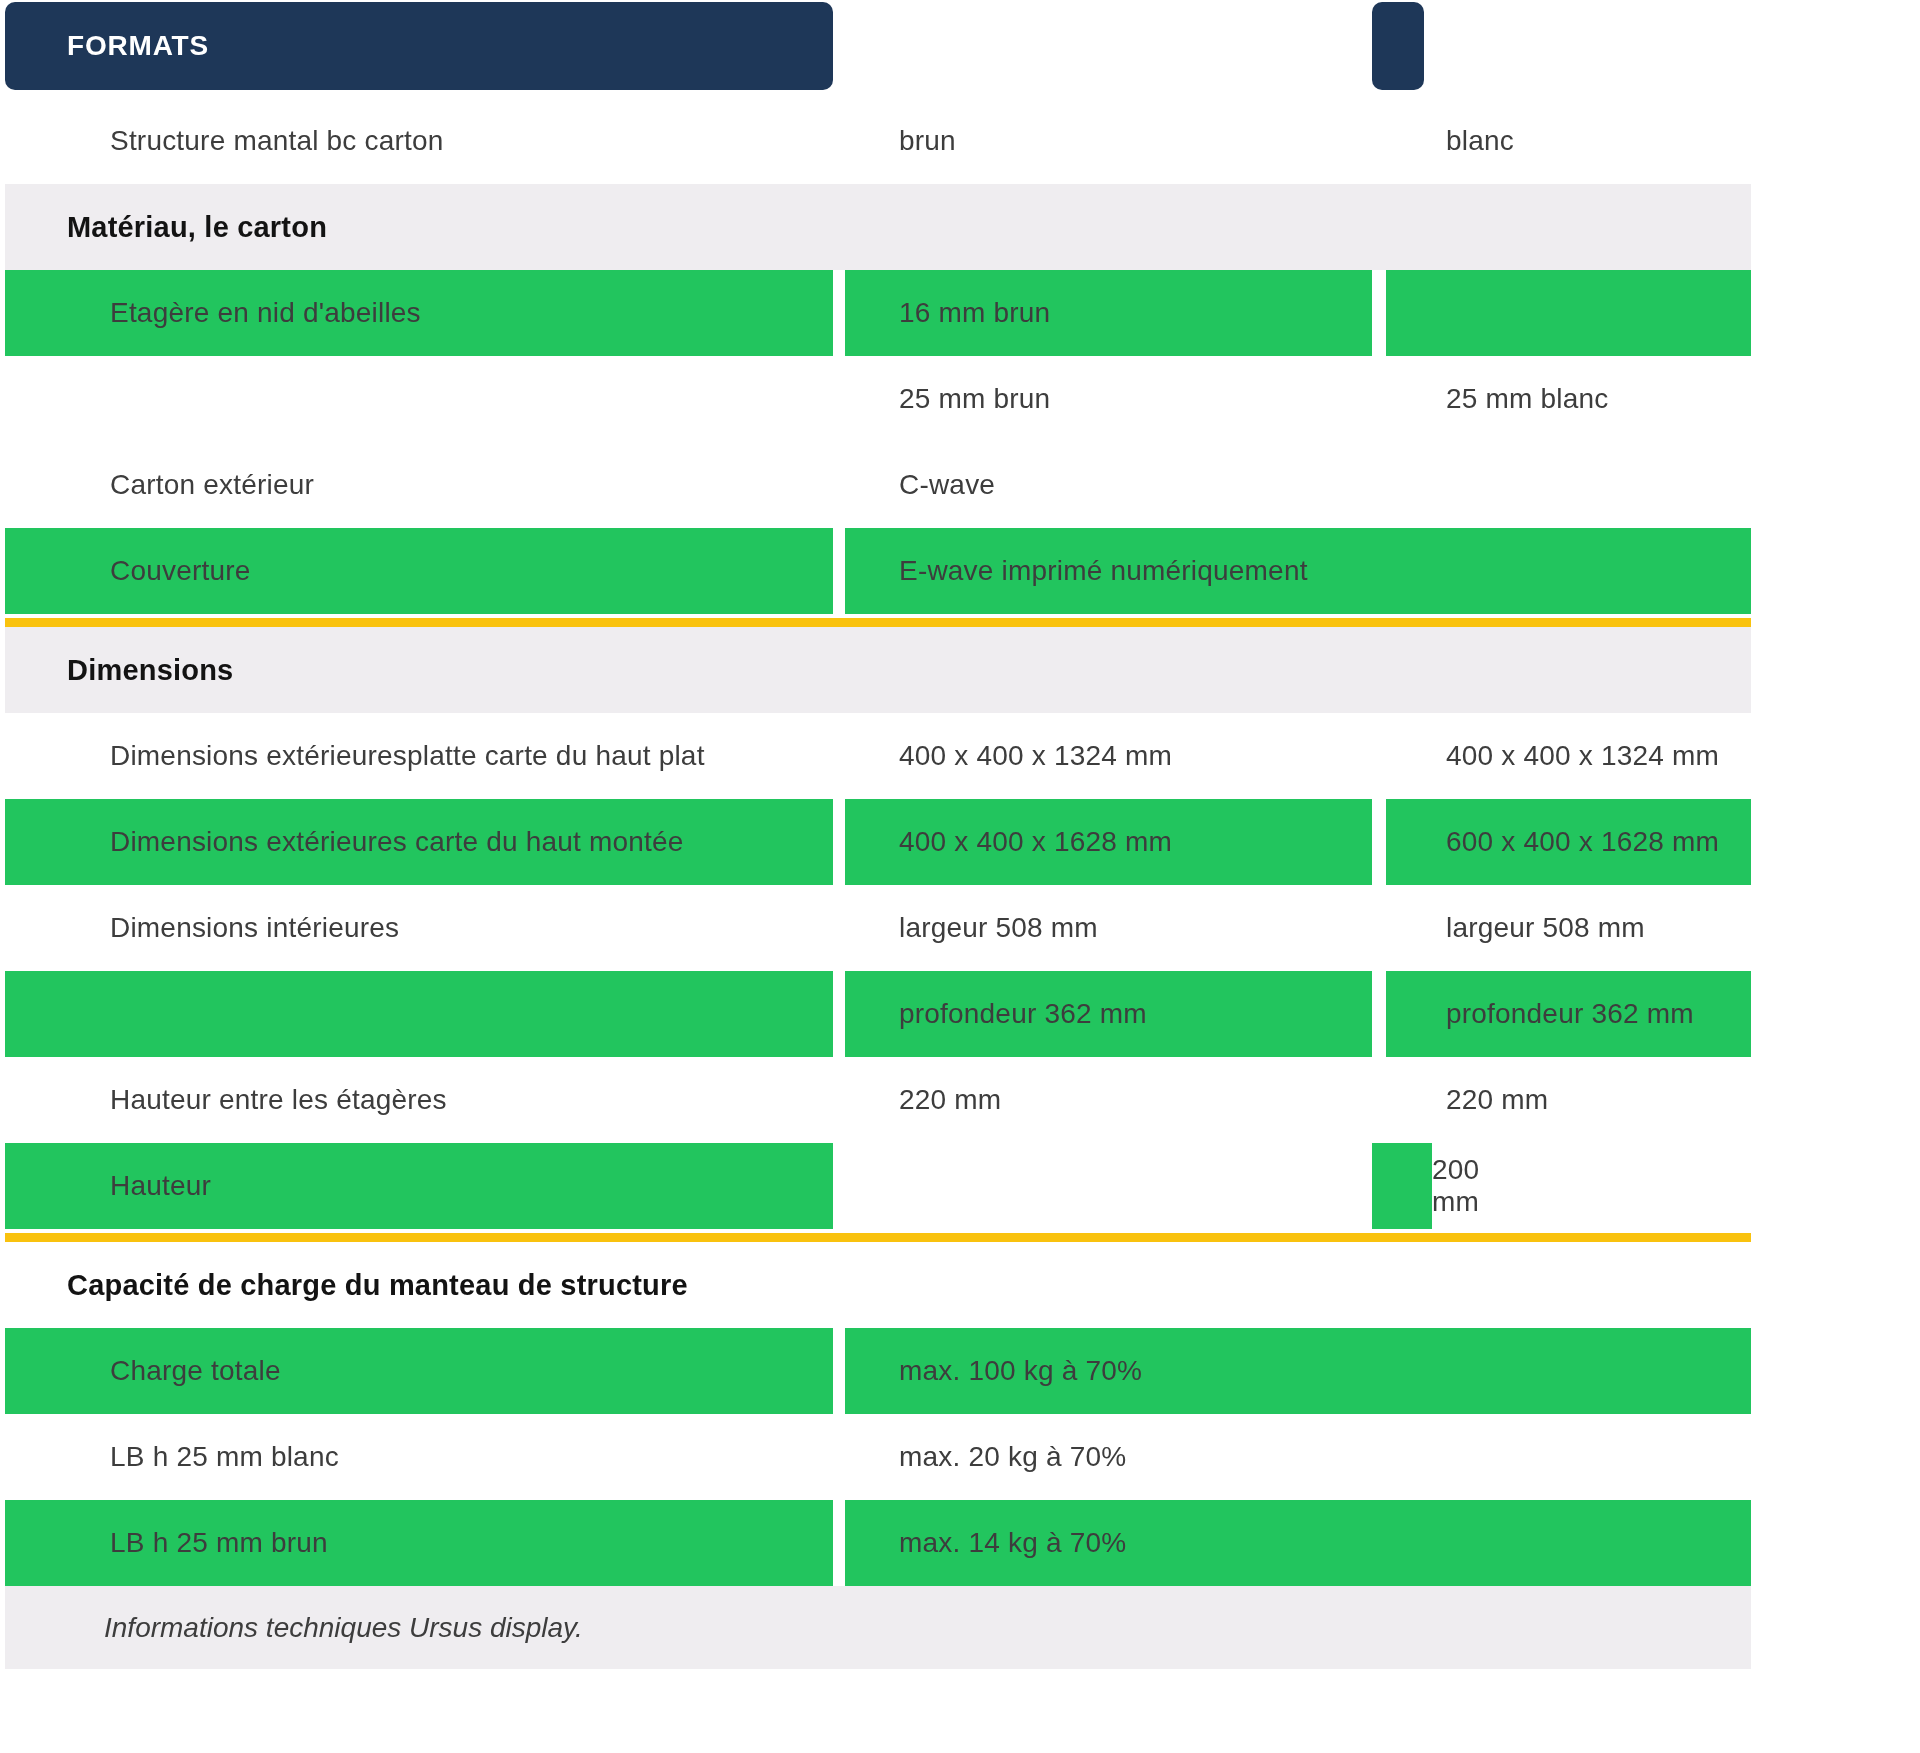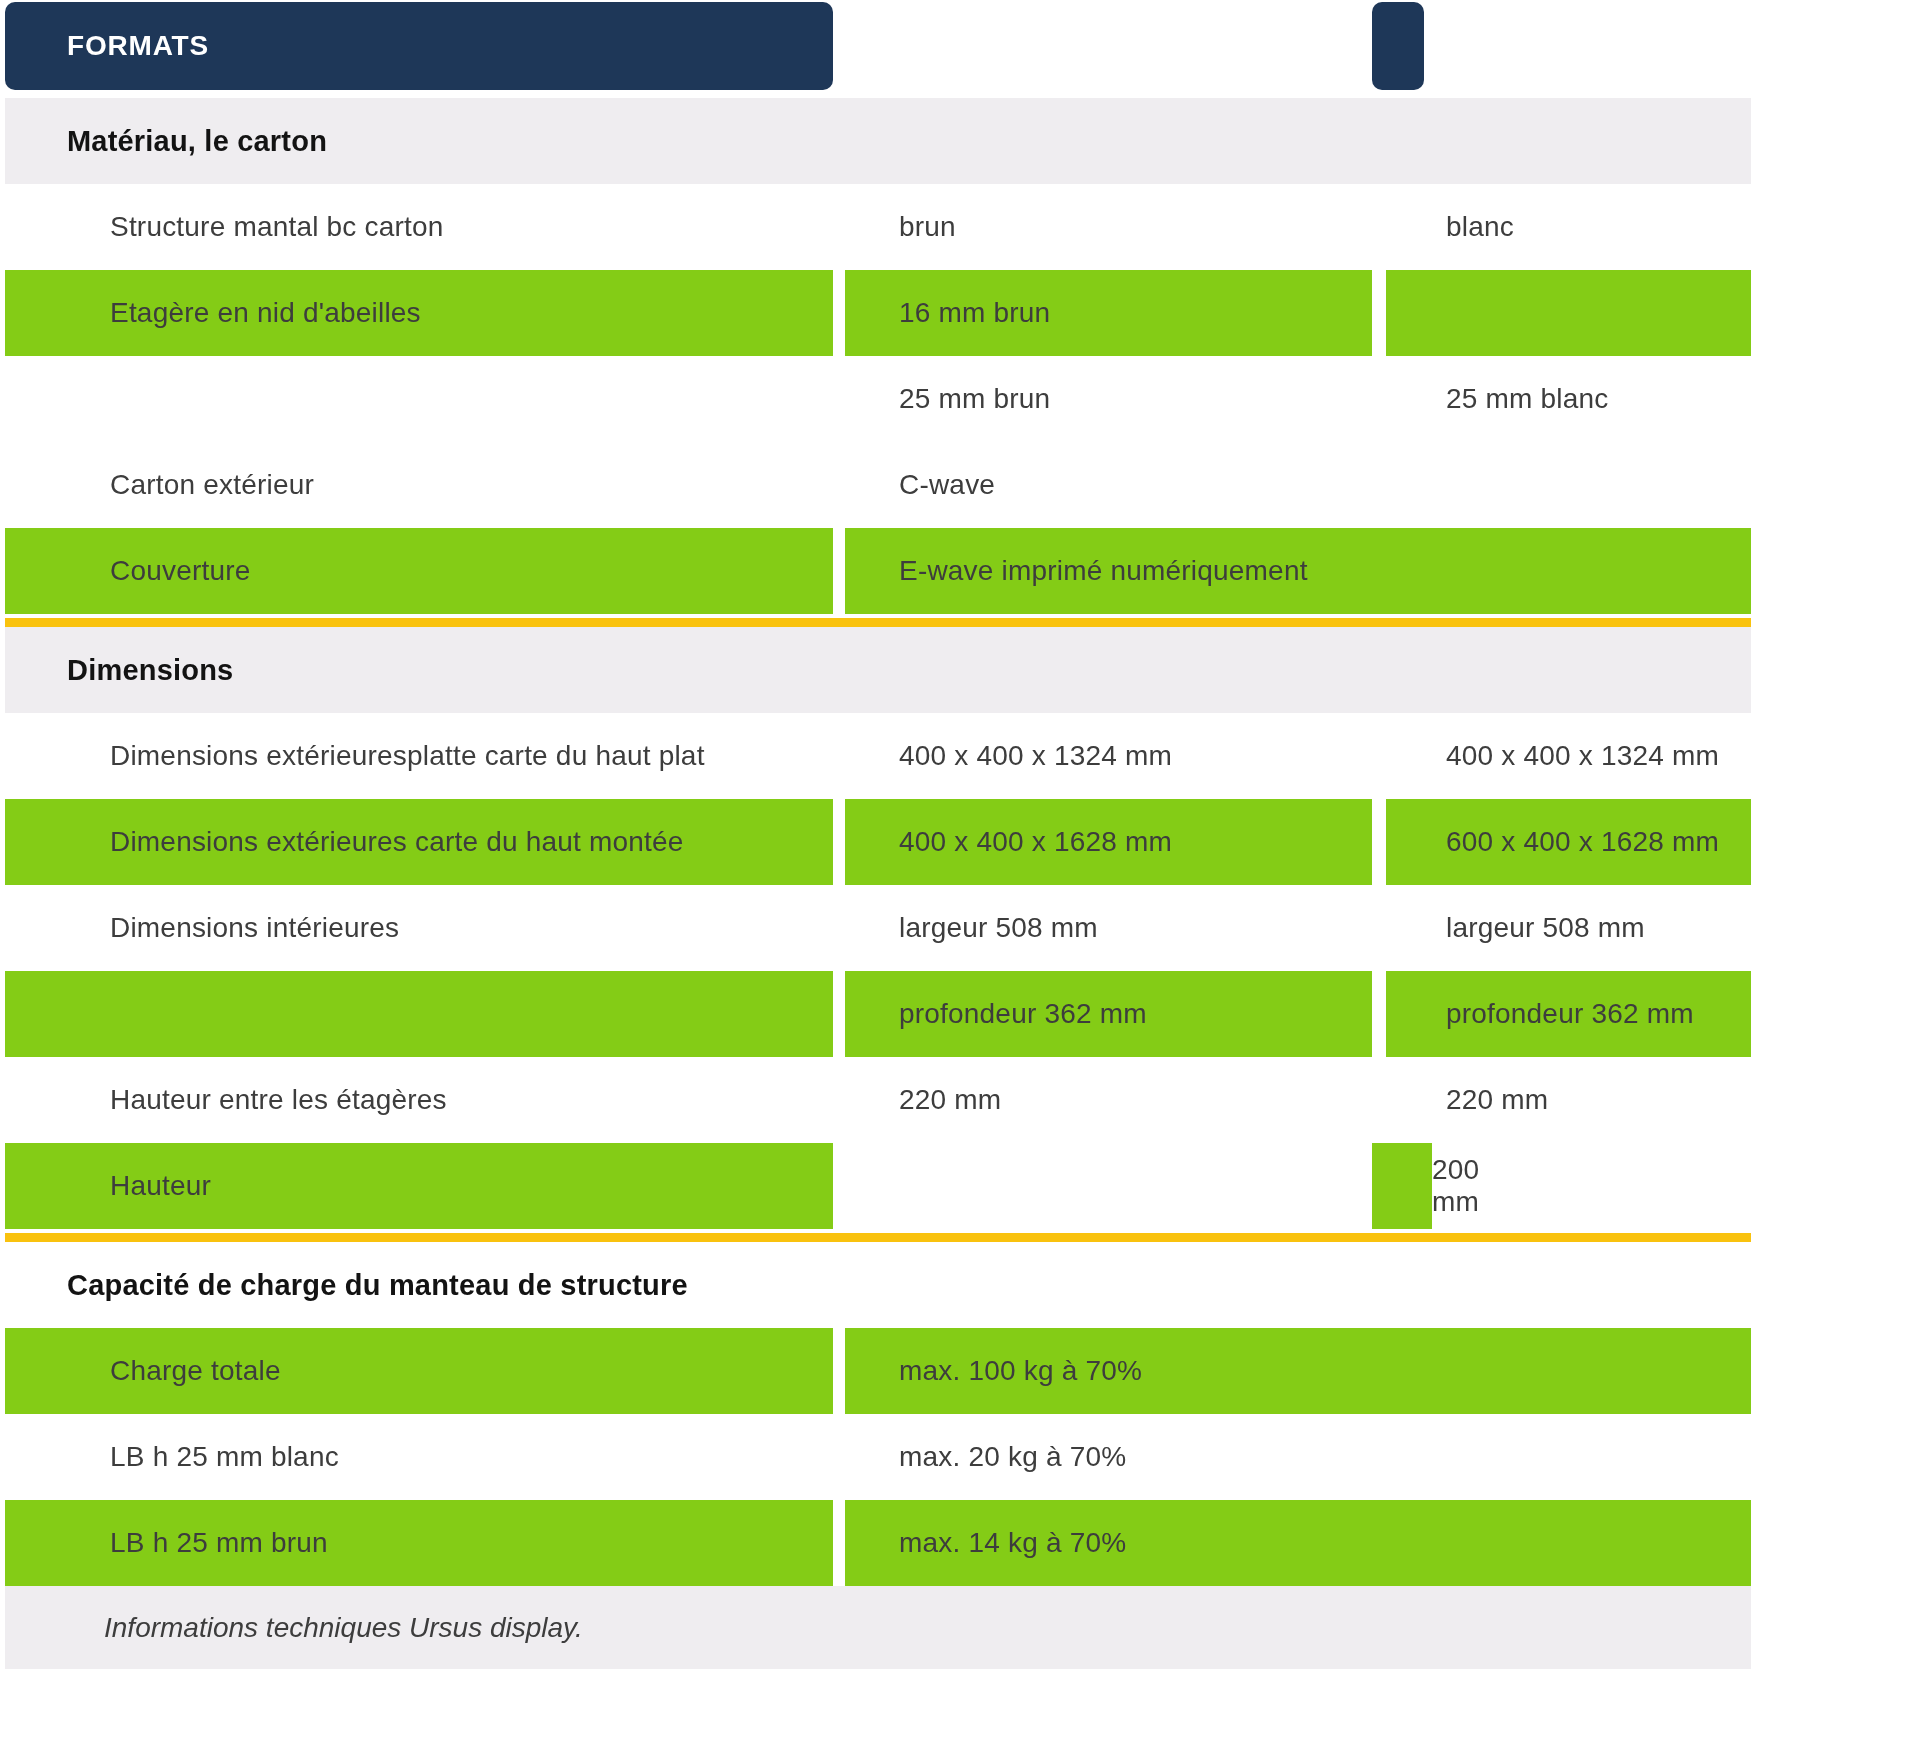--- a/index.html
+++ b/index.html
@@ -40,21 +40,21 @@
   .cell {
     display: flex;
     align-items: center;
     font-size: 28px;
     letter-spacing: 0.2px;
   }
   .label-cell   { padding-left: 105px; }
   .value-cell-2 { padding-left: 54px; }
   .value-cell-3 { padding-left: 60px; }
   .merged-cell  { grid-column: 3 / 6; padding-left: 54px; }
-  .r-gray .cell { background: #84cc16; }
+  .r-gray .cell { background: #22c55e; }
   .r-gray .gut  { background: #ffffff; }
   
   .section-row { height: 86px; }
   .section-cell {
     grid-column: 1 / 6;
     display: flex;
     align-items: center;
     padding-left: 62px;
     font-size: 29px;
     font-weight: 700;
@@ -87,32 +87,32 @@
     <div class="hcell c1">
       <span>FORMATS</span>
     </div>
     <div class="gut"></div>
     <div class="gut"></div>
     <div class="hcell c3">
       <span>400x600 mm</span>
     </div>
   </div>
 
+  <div class="grid-row data-row r-white">
+    <div class="cell label-cell">Structure mantal bc carton</div>
+    <div class="gut"></div>
+    <div class="cell value-cell-2">brun</div>
+    <div class="gut"></div>
+    <div class="cell value-cell-3">blanc</div>
+  </div>
+
   <div class="grid-row section-row r-gray">
     <div class="section-cell">Matériau, le carton</div>
   </div>
 
-  <div class="grid-row data-row r-white">
-    <div class="cell label-cell">Structure mantal bc carton</div>
-    <div class="gut"></div>
-    <div class="cell value-cell-2">brun</div>
-    <div class="gut"></div>
-    <div class="cell value-cell-3">blanc</div>
-  </div>
-
   <div class="grid-row data-row r-gray">
     <div class="cell label-cell">Etagère en nid d'abeilles</div>
     <div class="gut"></div>
     <div class="cell value-cell-2">16 mm brun</div>
     <div class="gut"></div>
     <div class="cell value-cell-3"></div>
   </div>
 
   <div class="grid-row data-row r-white">
     <div class="cell label-cell"></div>

